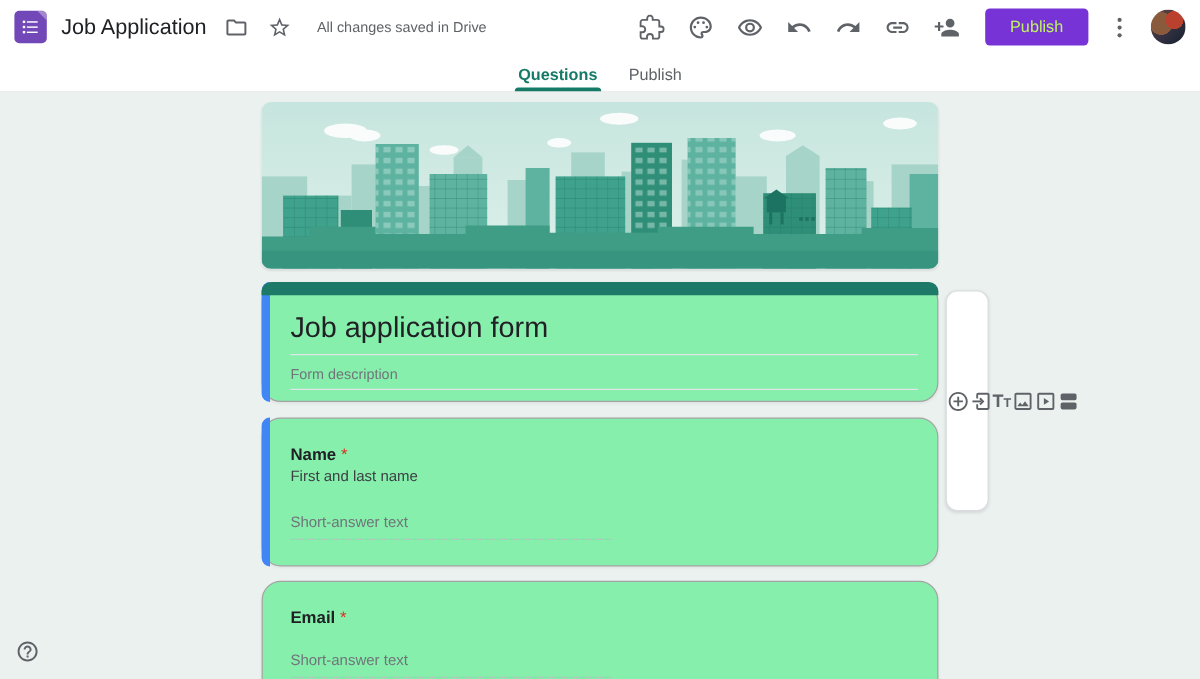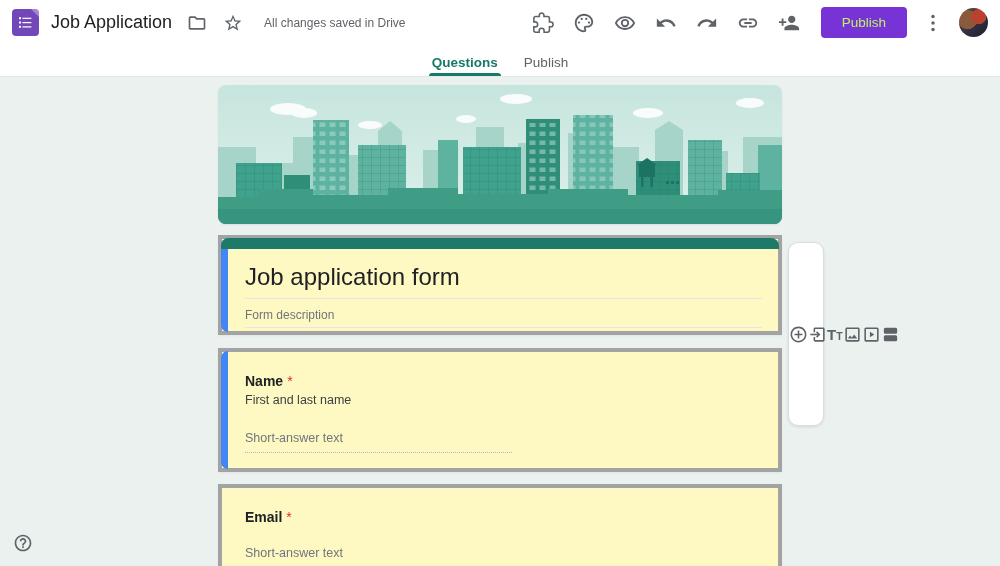--- a/index.html
+++ b/index.html
@@ -39,21 +39,21 @@
     height:3px; background:#157a66; border-radius:3px 3px 0 0; }
 
   
   .main { height:489px; padding-top:8px; position:relative; overflow:hidden; }
   .column { width:564px; margin:0 auto; position:relative; }
 
   .banner { height:139px; border-radius:8px; overflow:hidden; box-shadow:0 1px 2px rgba(0,0,0,.08);
     cursor:pointer; }
   .banner svg { display:block; width:100%; height:100%; }
 
-  .card { background:#fef9c3; border:4px solid #a3a3a3; border-radius:0; position:relative;
+  .card { background:#86efac; border:1px solid #a3a3a3; border-radius:16px; position:relative;
     box-shadow:0 1px 2px rgba(0,0,0,.05); }
   .sel-bar { position:absolute; left:-1px; top:-1px; bottom:-1px; width:7px;
     background:#4285f4; border-radius:8px 0 0 8px; z-index:1; }
   .title-card { margin-top:11px; height:100px; padding:24px 16px 0 23px; }
   .accent-top { position:absolute; top:-1px; left:-1px; right:-1px; height:11px;
     background:#1e7a68; border-radius:8px 8px 0 0; z-index:2; }
   .form-title { font-size:24px; color:#202124; border-bottom:1px solid #e3e5e8;
     padding-bottom:7px; cursor:text; }
   .form-desc { font-size:12px; color:#70757a; margin-top:9px; border-bottom:1px solid #e3e5e8;
     padding-bottom:5px; cursor:text; }

